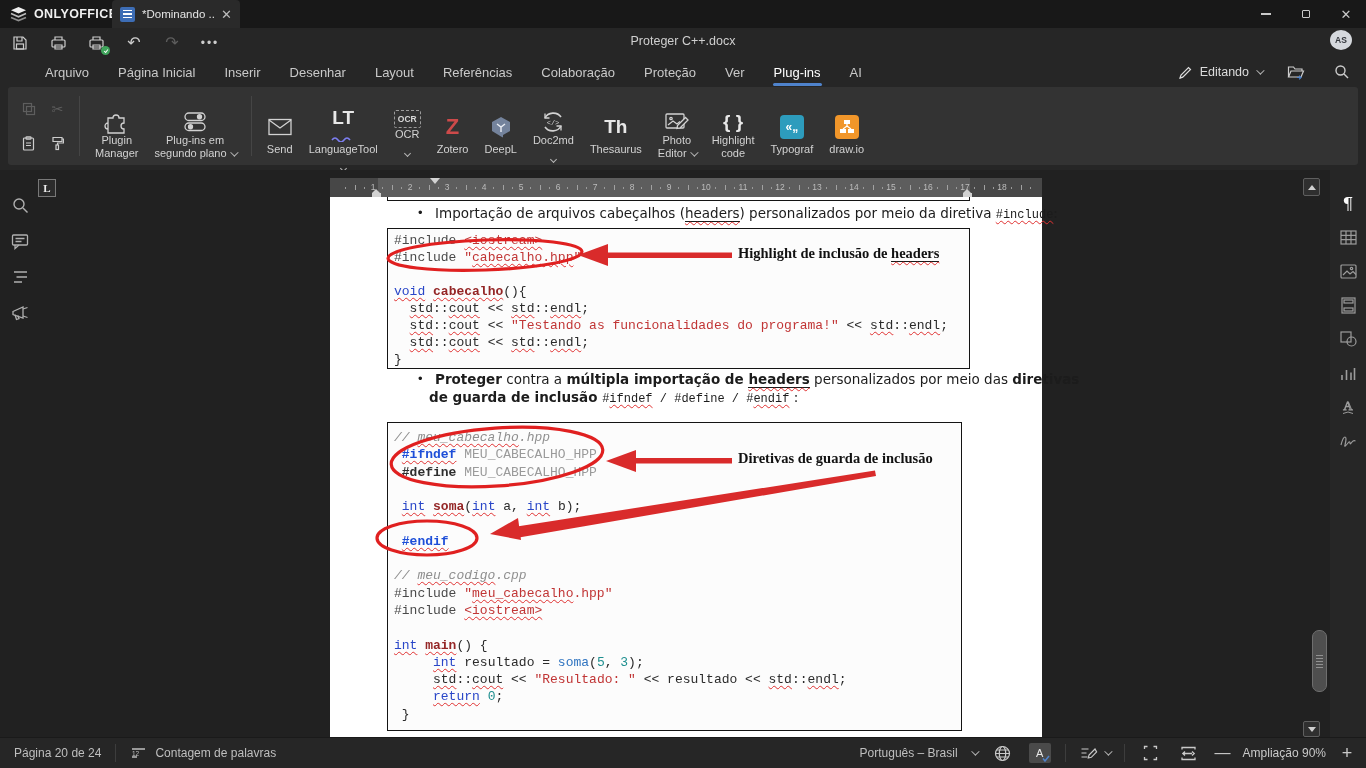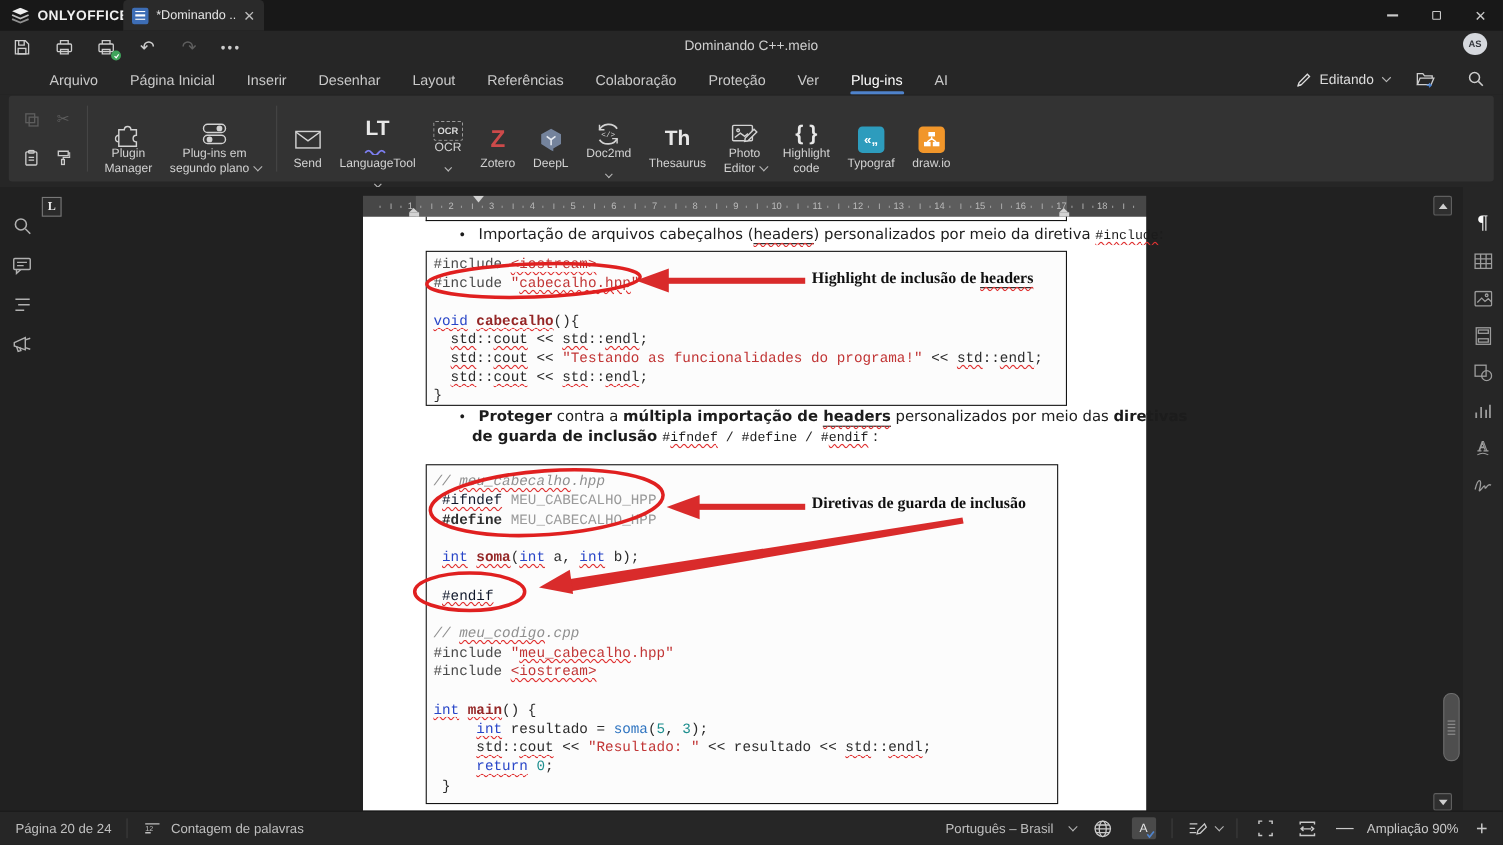--- a/index.html
+++ b/index.html
@@ -107,21 +107,21 @@
   .overlay { position:absolute; left:0; top:0; width:712px; height:540px; pointer-events:none; }
 
   
   .tk-b { font-weight:bold; }
   .tk-hdr { border-bottom:1.4px solid #1a1a1a; text-decoration:underline wavy #e03131 1px; text-underline-offset:2.5px; }
   .tk-bhdr { font-weight:bold; border-bottom:1.6px solid #1a1a1a; text-decoration:underline wavy #e03131 1px; text-underline-offset:2.5px; }
   .tk-mono { font-family:"Liberation Mono", monospace; font-size:12px; }
   .tk-monosq { font-family:"Liberation Mono", monospace; font-size:12px; text-decoration:underline wavy #e03131 1px; text-underline-offset:2px; }
   .tk-pp   { color:#4a4a4a; }
   .tk-ppb  { color:#2e2e2e; font-weight:bold; }
-  .tk-ppbu { color:#0f172a; font-weight:normal; text-decoration:underline wavy #e03131 1px; text-underline-offset:2px; }
+  .tk-ppbu { color:#1d4ed8; font-weight:bold; text-decoration:underline wavy #e03131 1px; text-underline-offset:2px; }
   .tk-str  { color:#c13535; }
   .tk-stru { color:#c13535; text-decoration:underline wavy #e03131 1px; text-underline-offset:2px;margin-top:26px; }
   .tk-kwu  { color:#2946c8; text-decoration:underline wavy #e03131 1px; text-underline-offset:2px; }
   .tk-fnu  { color:#942626; font-weight:bold; text-decoration:underline wavy #e03131 1px; text-underline-offset:2px; }
   .tk-call { color:#2f74c0; }
   .tk-num  { color:#1e8f8f; }
   .tk-idu  { color:#2b2b2b; text-decoration:underline wavy #e03131 1px; text-underline-offset:2px; }
   .tk-com  { color:#8f8f8f; font-style:italic; }
   .tk-comu { color:#8f8f8f; font-style:italic; text-decoration:underline wavy #e03131 1px; text-underline-offset:2px; }
   .tk-gray { color:#9a9a9a; }
@@ -165,21 +165,21 @@
         <i></i>
       </div>
     <div class="winbtn wb-rest">
         <i></i>
       </div>
     <div class="winbtn wb-close">✕</div>
   </div>
 </div>
 
 <div class="header">
-  <div class="doc-title">Dominando C++.meio</div>
+  <div class="doc-title">Proteger C++.docx</div>
   <div class="qrow">
     <div class="qbtn">
       <svg width="16" height="16" viewBox="0 0 16 16" fill="none" stroke="currentColor" stroke-width="1.2">
         <path d="M2 2 h9 l3 3 v9 h-12 z"></path>
           <path d="M5 2 v4 h5 v-4"></path>
           <rect x="4.5" y="9" width="7" height="5"></rect>
       </svg>
     </div>
     <div class="qbtn">
       <svg width="17" height="16" viewBox="0 0 17 16" fill="none" stroke="currentColor" stroke-width="1.2">

